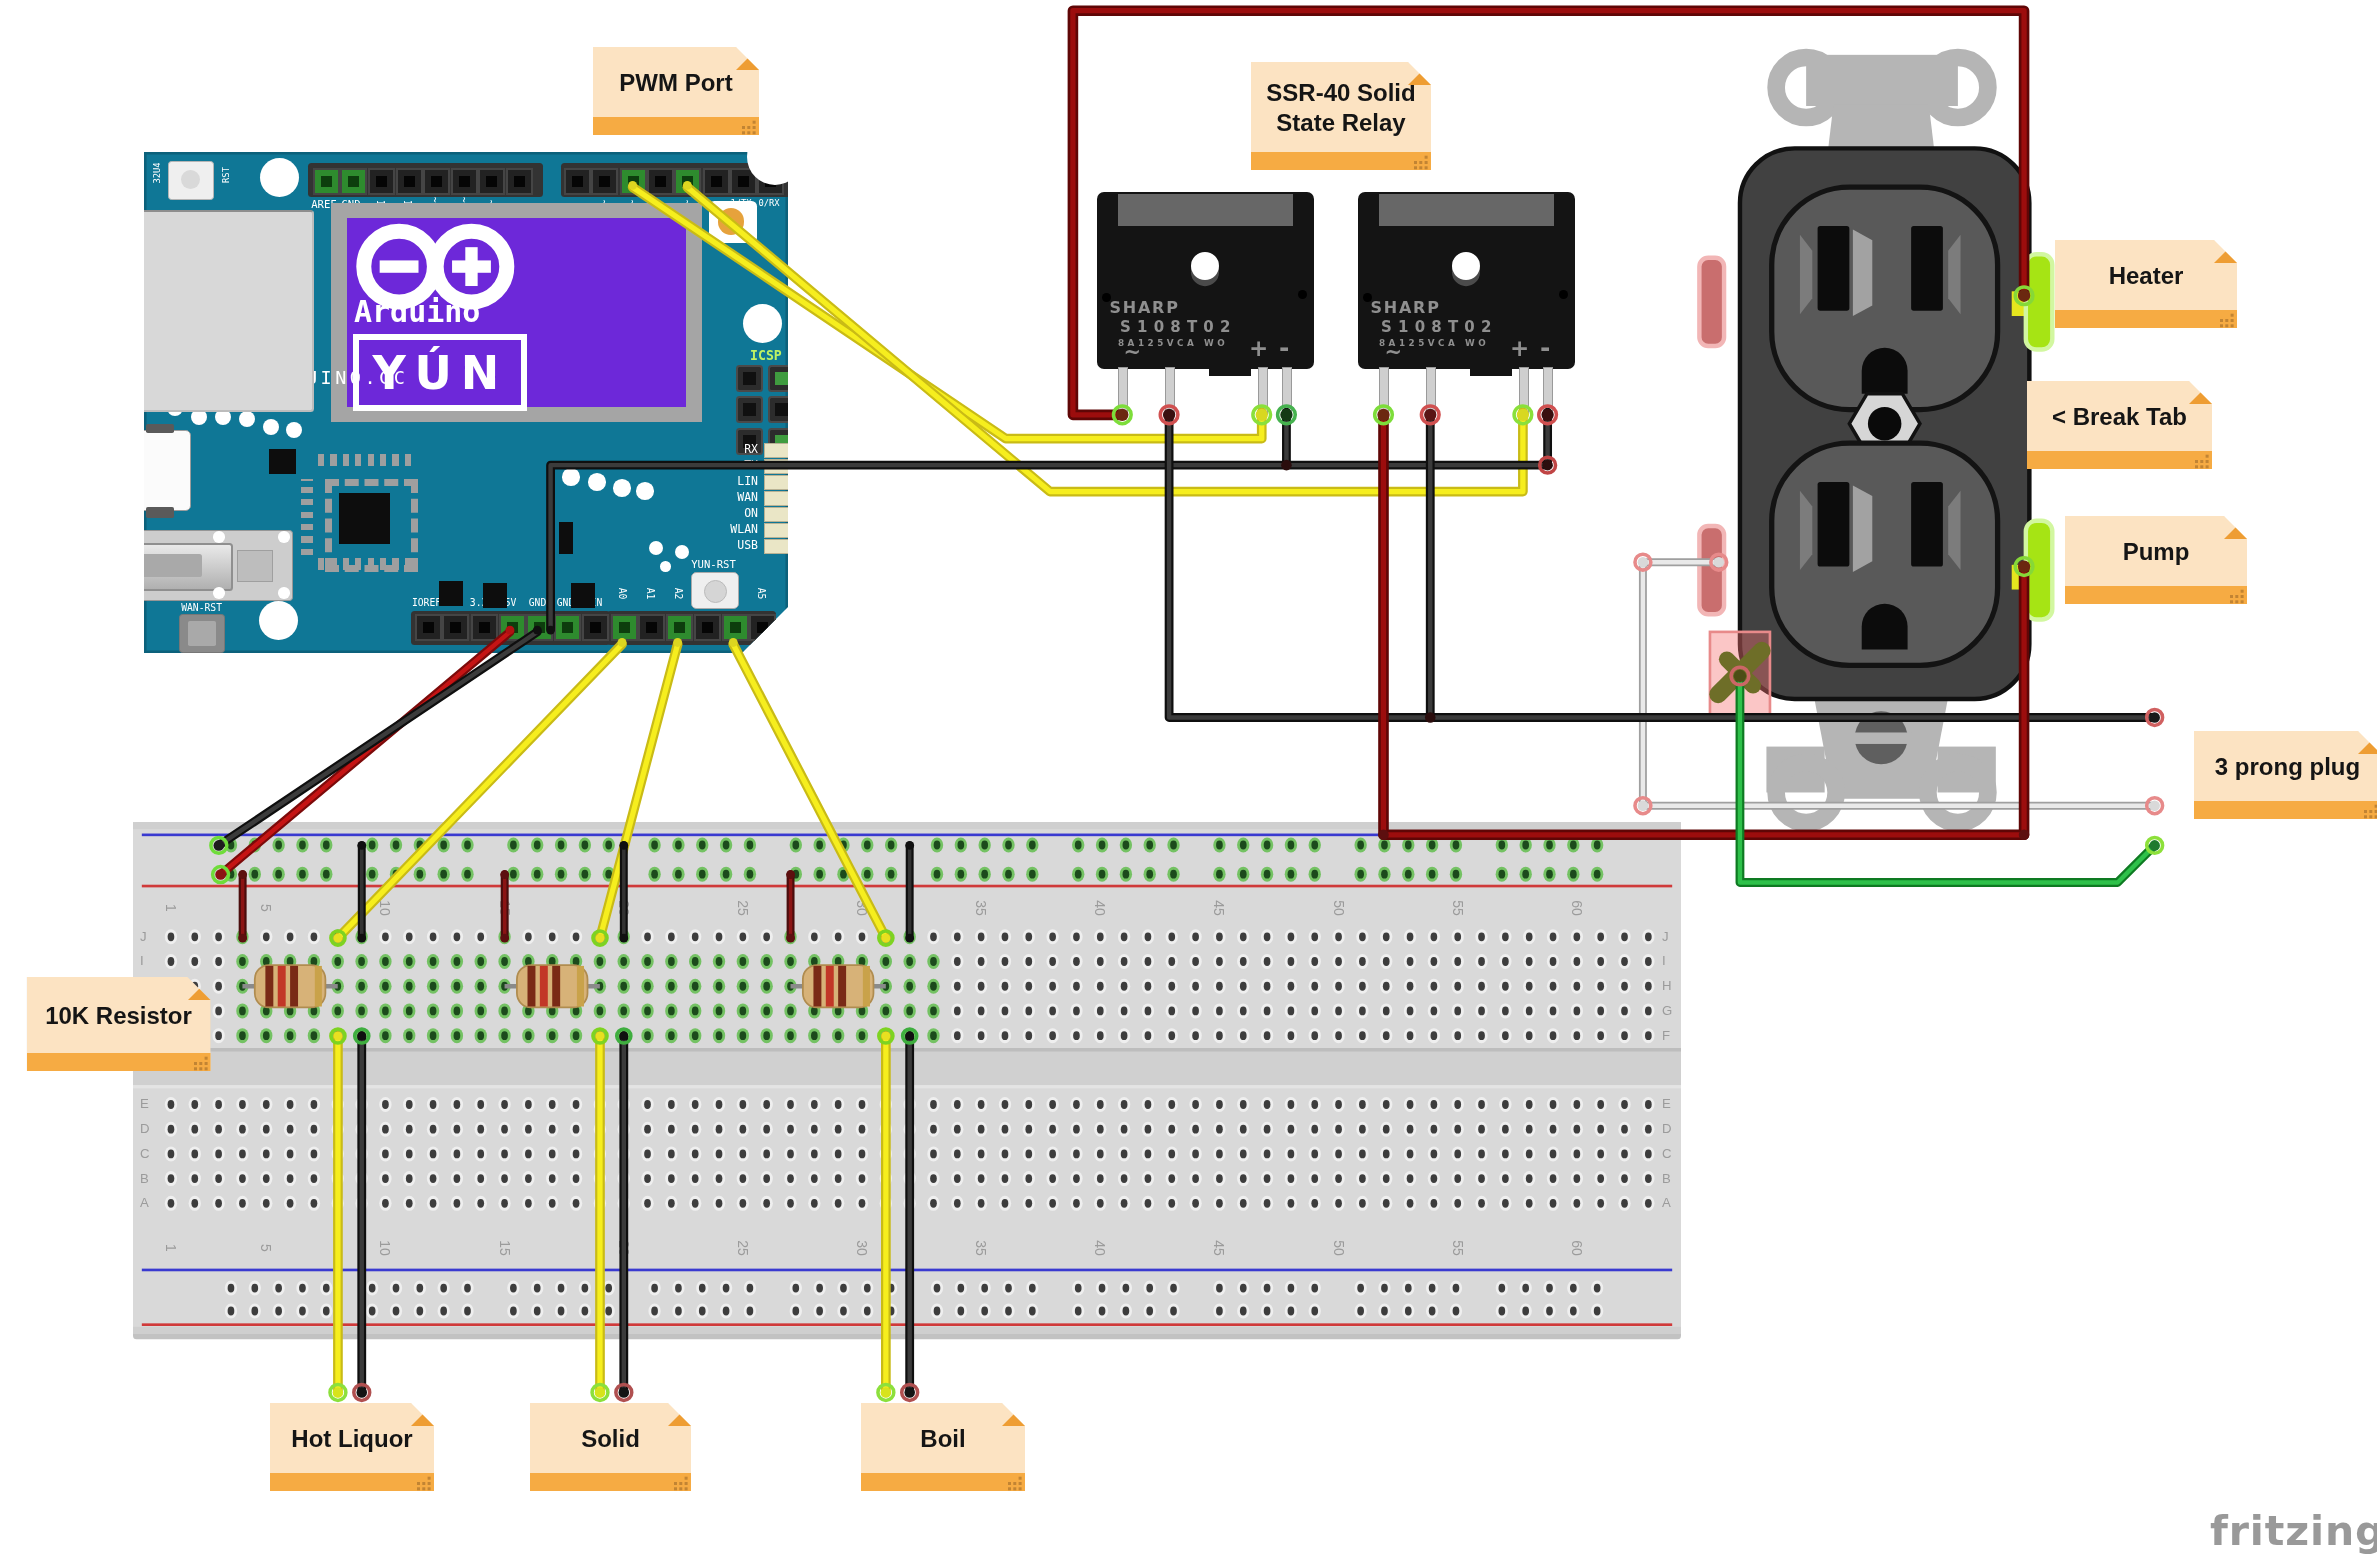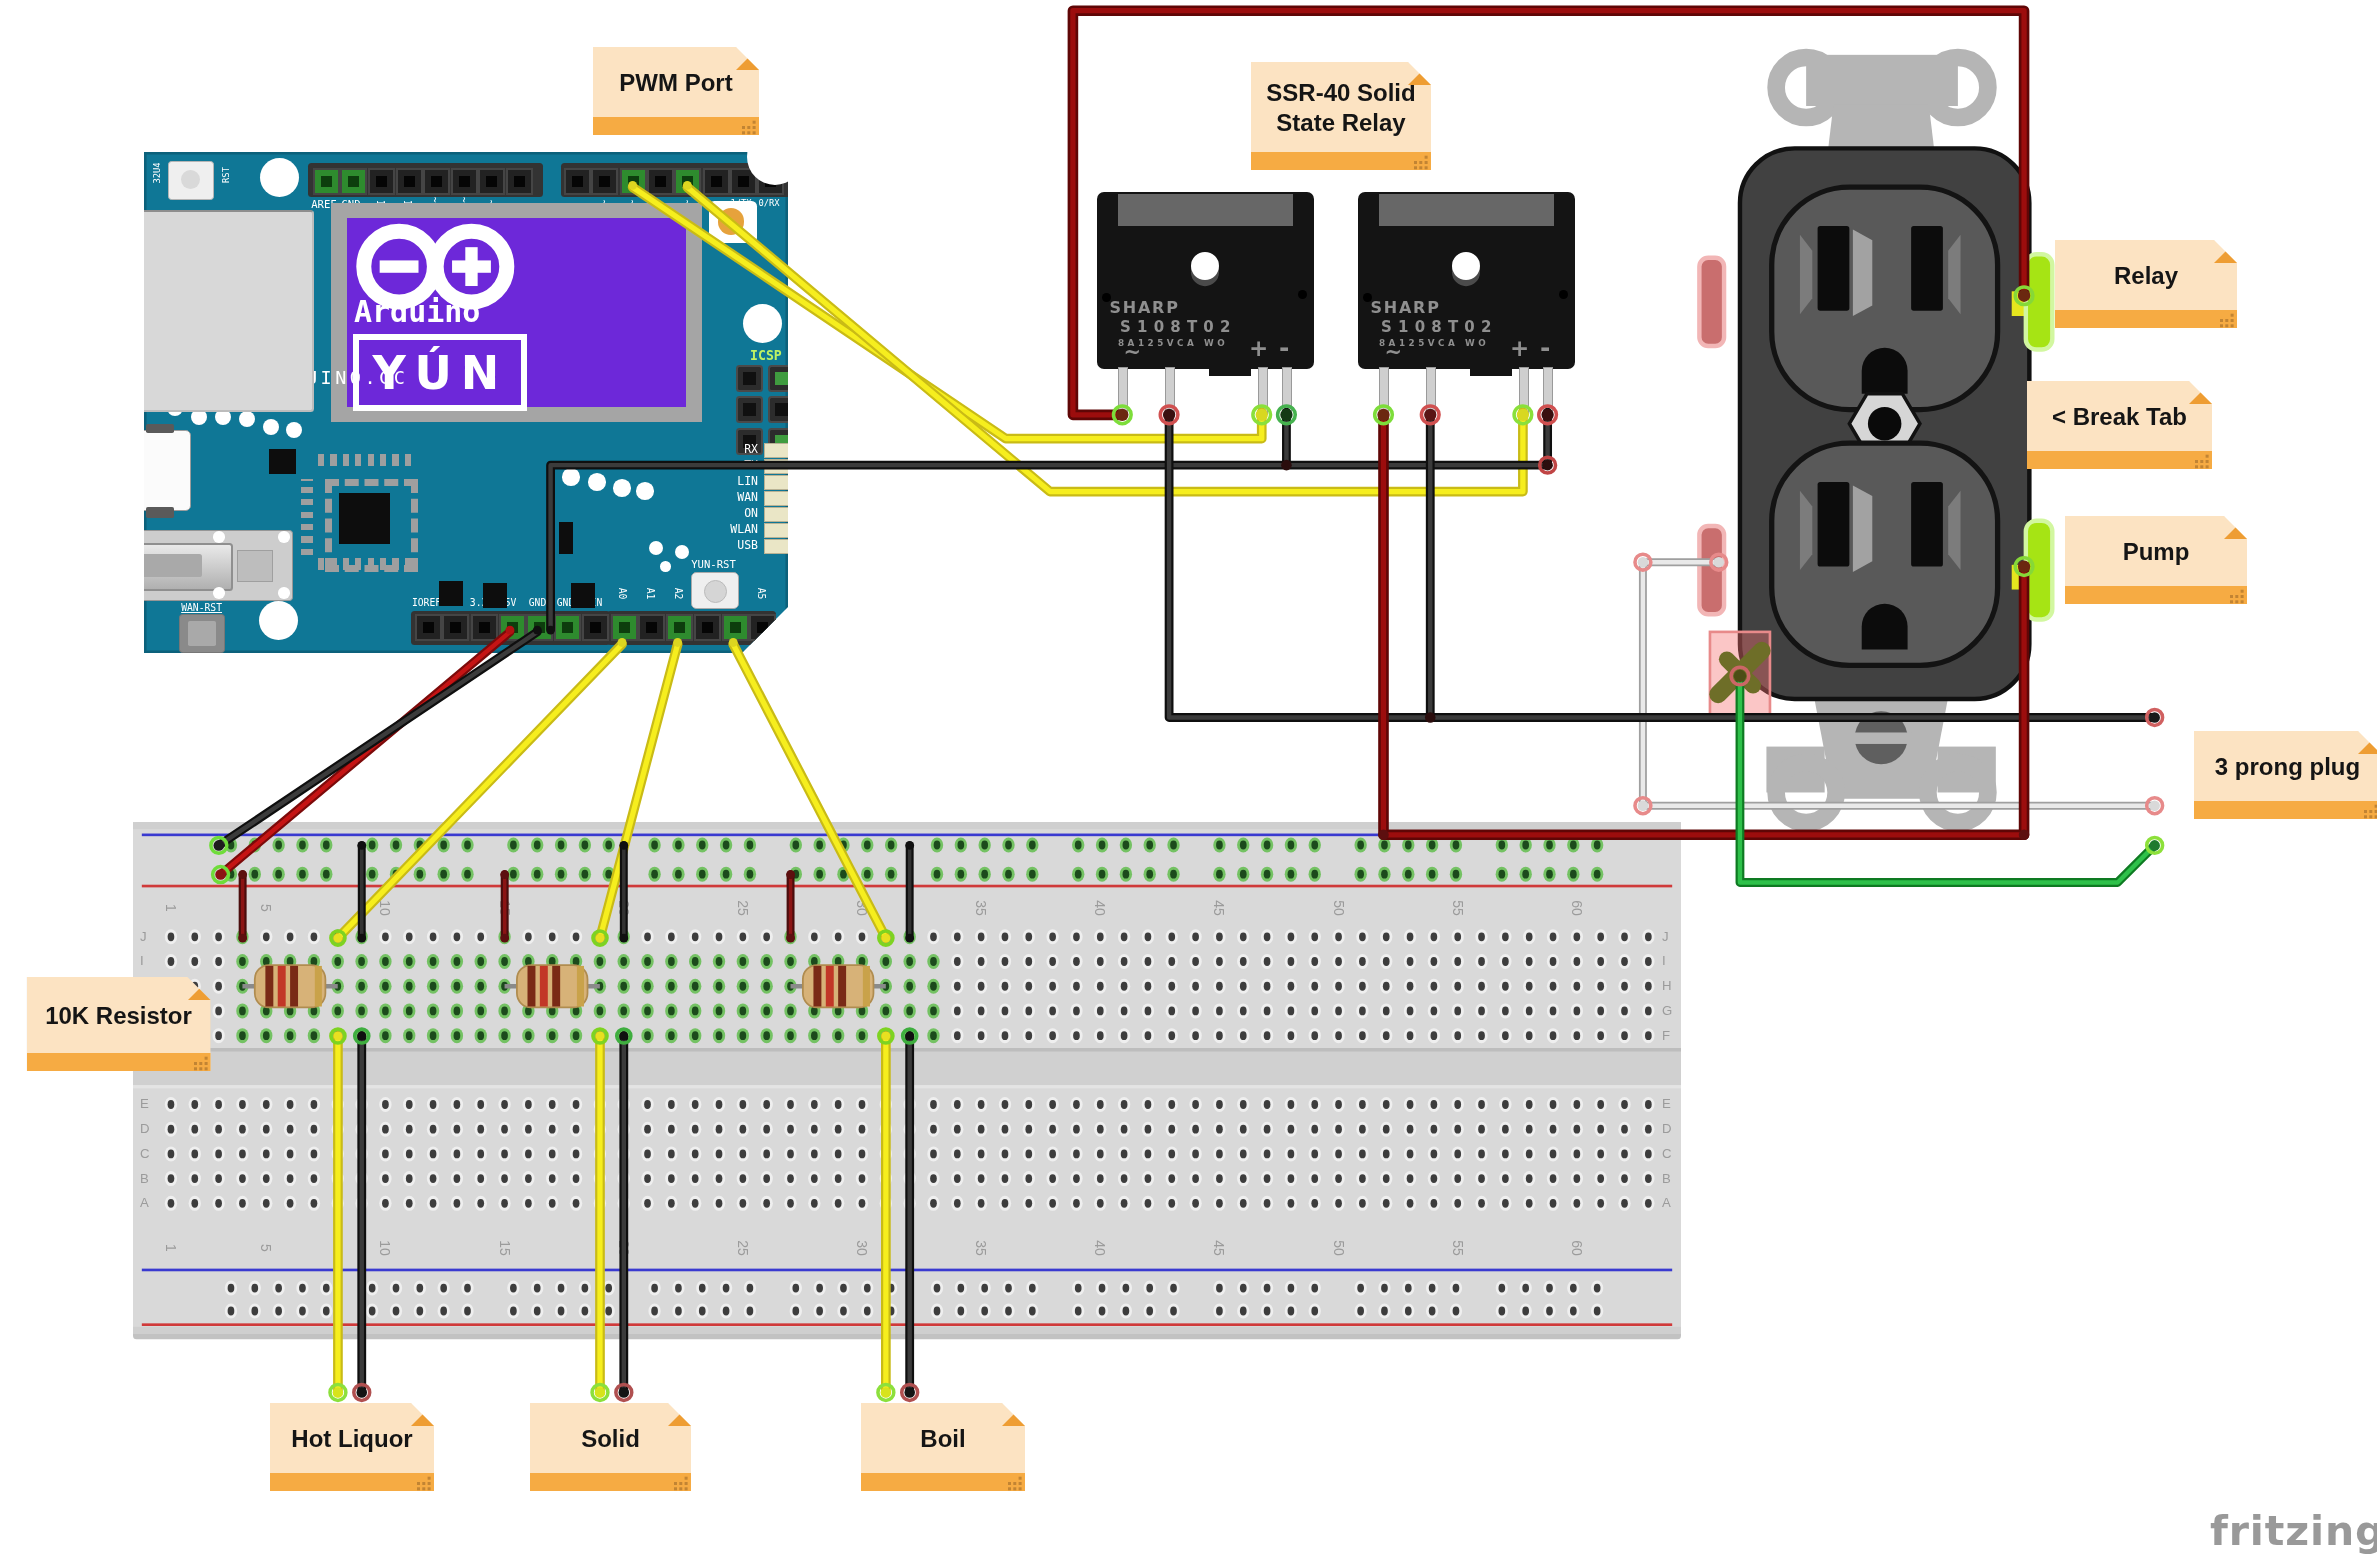--- a/index.html
+++ b/index.html
@@ -212,21 +212,21 @@
       </div>
       <div class="abs" style="left:24px;top:8.8px;width:44px;height:37px;background:#efefef;border:1.8px solid #b5b5b5;border-radius:3.5px;">
         <div class="abs" style="left:11.5px;top:8px;width:19.4px;height:19.4px;background:#d9d9d9;border-radius:50%;"></div>
       </div>
       <div class="abs mono" style="left:1.8px;top:16px;color:#fff;font-size:8.8px;transform:rotate(-90deg);">32U4</div>
       <div class="abs mono" style="left:74px;top:17.7px;color:#fff;font-size:8.8px;transform:rotate(-90deg);">RST</div>
       <div class="abs mono" style="left:521px;top:406px;width:97px;text-align:center;color:#fff;font-size:10.6px;">YUN-RST</div>
       <div class="abs" style="left:547px;top:420px;width:46px;height:35px;background:#efefef;border:1.8px solid #aaa;border-radius:5.3px;">
         <div class="abs" style="left:12.4px;top:7px;width:21px;height:21px;background:#d5d5d5;border:1.8px solid #bbb;border-radius:50%;"></div>
       </div>
-      <div class="abs mono" style="left:10.6px;top:450px;width:94px;text-align:center;color:#fff;font-size:9.7px;text-decoration:underline;">WAN-RST</div>
+      <div class="abs mono" style="left:10.6px;top:450px;width:94px;text-align:center;color:#fff;font-size:9.7px;">WAN-RST</div>
       <div class="abs" style="left:35px;top:462px;width:44px;height:37px;background:#8a8a8a;border:1.8px solid #777;border-radius:3.5px;">
         <div class="abs" style="left:8px;top:6.2px;width:28px;height:25px;background:#a9a9a9;border-radius:1.8px;"></div>
       </div>
       <div class="abs mono" style="left:606px;top:196px;color:#bef264;font-size:13.2px;font-weight:bold;">ICSP</div>
       <div class="abs" style="left:592px;top:213px;width:23px;height:23px;background:#2c2c2c;border:2.6px solid #4a4a4a;border-radius:3.5px;">
         <div class="abs" style="left:5.3px;top:5.3px;width:12.4px;height:12.4px;background:#101010;"></div>
       </div>
       <div class="abs" style="left:624px;top:213px;width:23px;height:23px;background:#2c2c2c;border:2.6px solid #4a4a4a;border-radius:3.5px;">
         <div class="abs" style="left:5.3px;top:5.3px;width:12.4px;height:12.4px;background:#3f9c3f;"></div>
       </div>
@@ -2209,21 +2209,21 @@
       <div class="grip"></div>
   </div>
   <div class="note" style="left:1251px;top:62px;width:180px;height:108px">
     <div class="note-text">SSR-40 Solid
 State Relay</div>
     <div class="note-fold"></div>
     <div class="note-bar"></div>
       <div class="grip"></div>
   </div>
   <div class="note" style="left:2055px;top:240px;width:182px;height:88px">
-    <div class="note-text">Relay</div>
+    <div class="note-text">Heater</div>
     <div class="note-fold"></div>
     <div class="note-bar"></div>
       <div class="grip"></div>
   </div>
   <div class="note" style="left:2027px;top:381px;width:185px;height:88px">
     <div class="note-text">&lt; Break Tab</div>
     <div class="note-fold"></div>
     <div class="note-bar"></div>
       <div class="grip"></div>
   </div>

